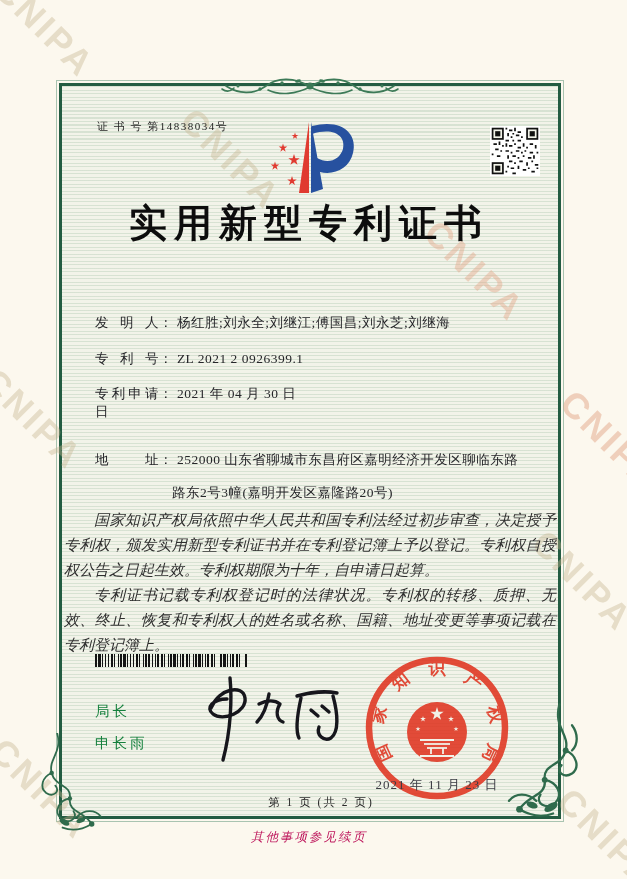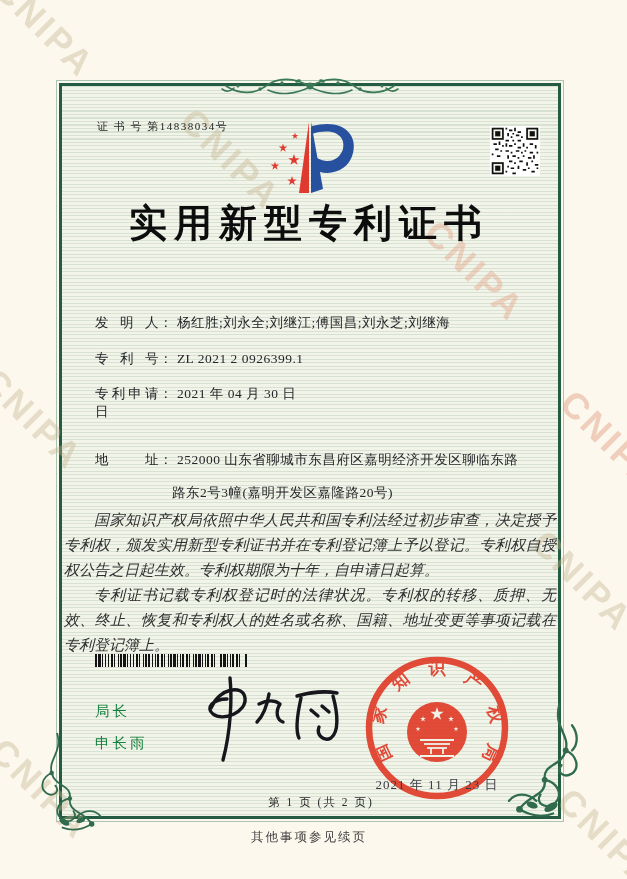--- a/index.html
+++ b/index.html
@@ -56,21 +56,21 @@
           font-size:14.5px;letter-spacing:3px;color:#15803d;line-height:32px;}
   .sig{position:absolute;left:185px;top:672px;width:170px;height:100px;}
   
   .seal{position:absolute;left:357px;top:648px;width:160px;height:160px;opacity:.88;z-index:3;}
   .seal-date{position:absolute;left:352px;top:776px;width:170px;text-align:center;
              font-size:13px;color:#3c3c44;letter-spacing:1px;z-index:4;}
   
   .pageno{position:absolute;left:56px;top:795px;width:506px;text-align:center;
           font-size:11.5px;letter-spacing:2px;color:#2a2a2a;z-index:2;margin-left:12px;}
   .note{position:absolute;left:56px;top:829px;width:506px;text-align:center;
-        font-size:12.5px;letter-spacing:2px;color:#404040;}
+        font-size:12.5px;font-style:italic;letter-spacing:2px;color:#be185d;}
   .garland{position:absolute;left:214px;top:74px;width:192px;height:26px;z-index:2;}
   .corner{position:absolute;z-index:3;}
   .corner.bl{left:26px;top:733px;width:95px;height:100px;}
   .corner.br{left:488px;top:698px;width:105px;height:128px;}
 </style>
 </head>
 <body>
 
 <div class="page">
 

